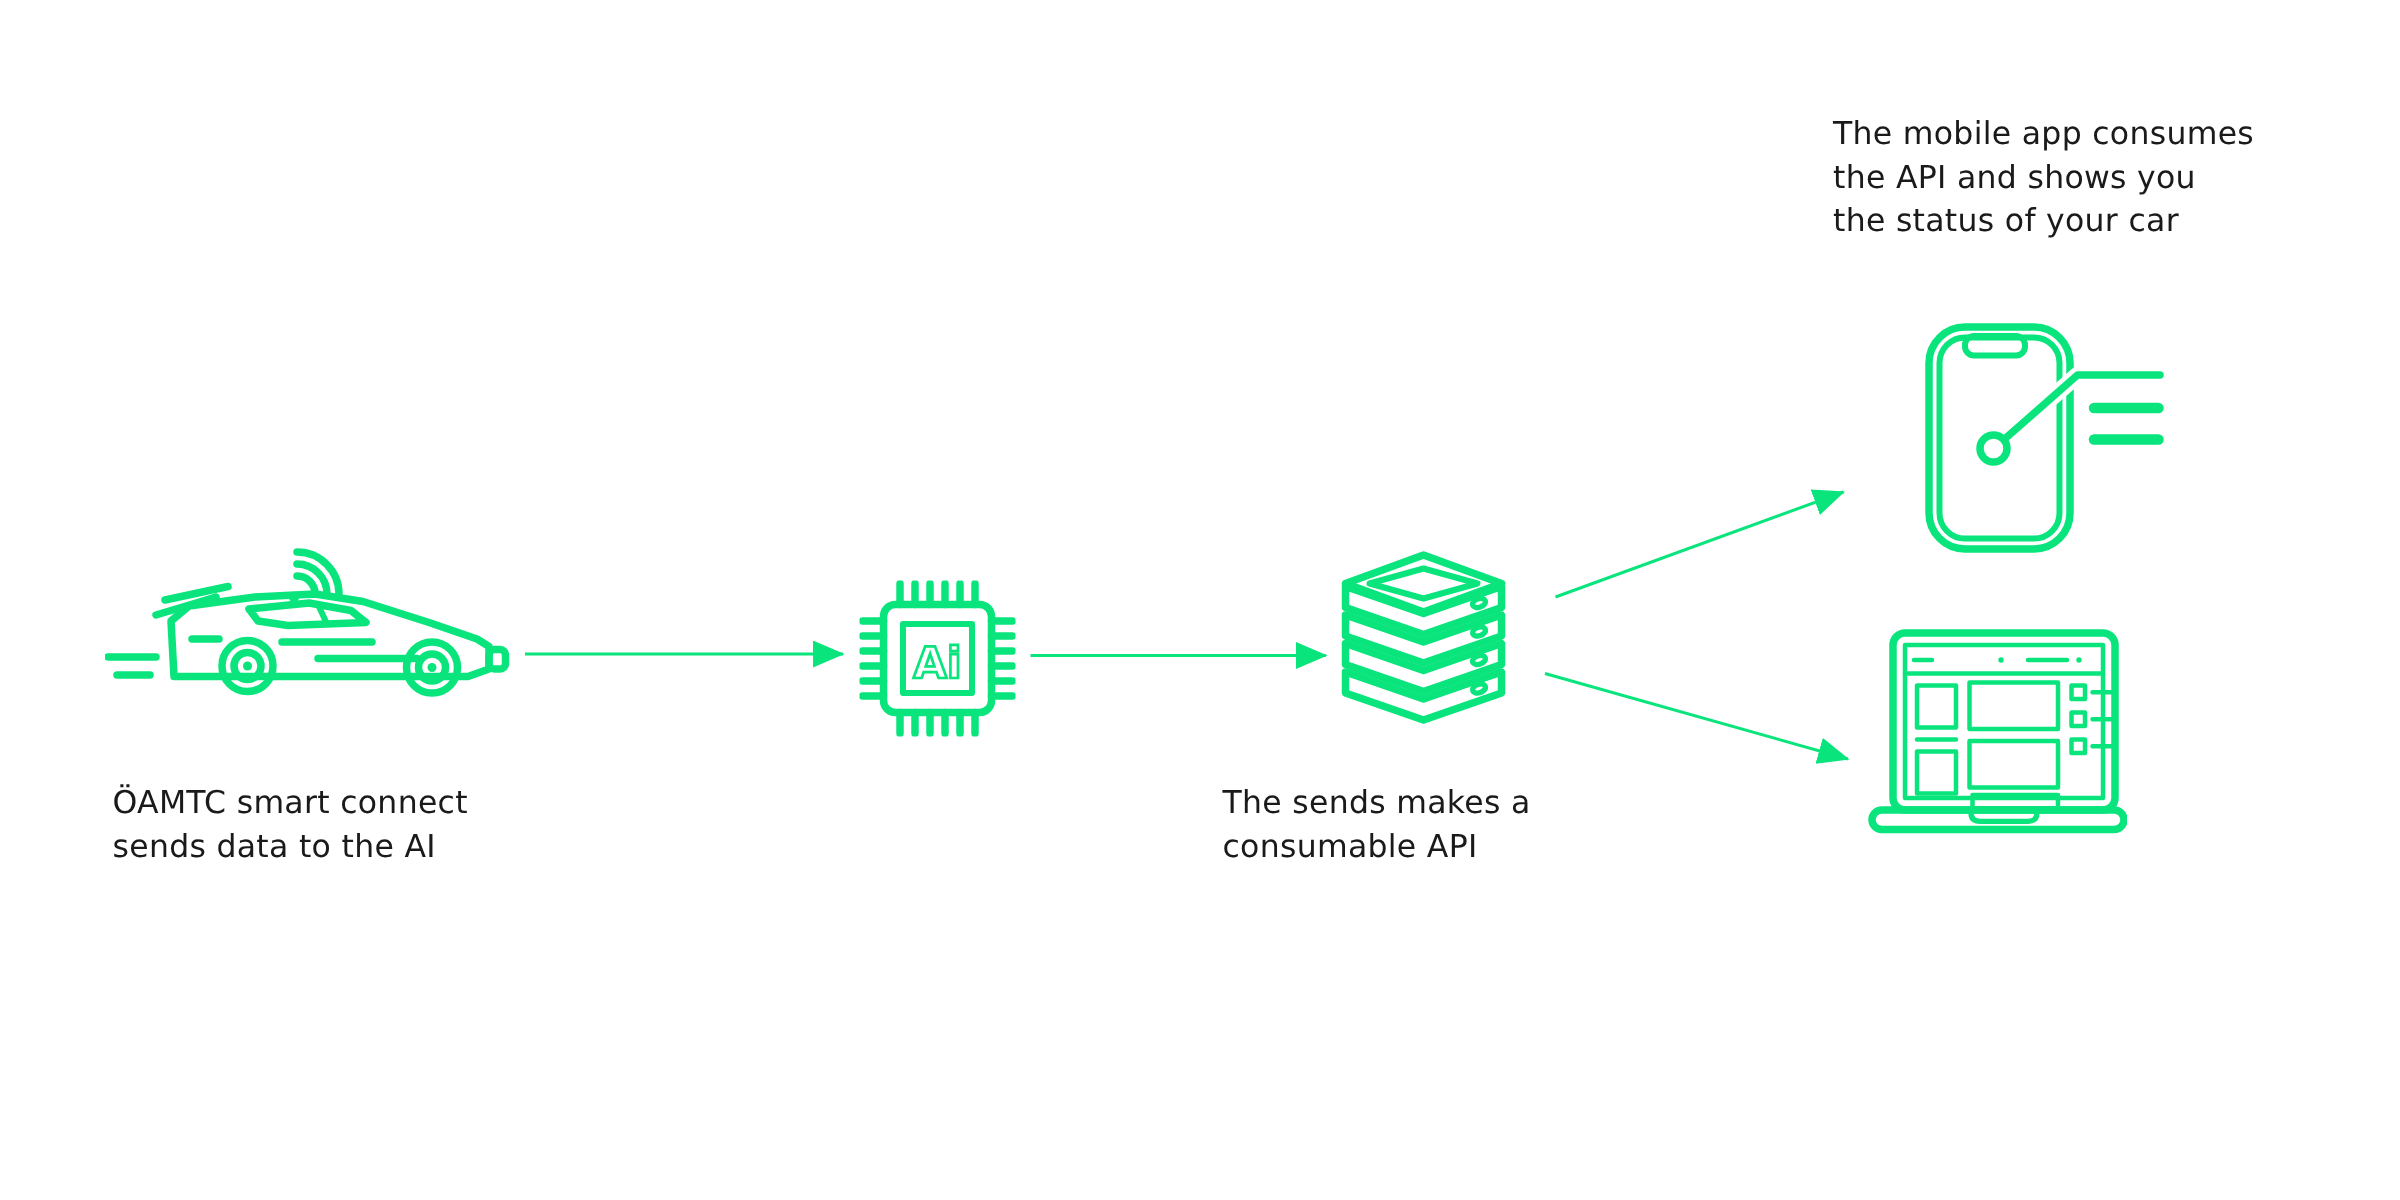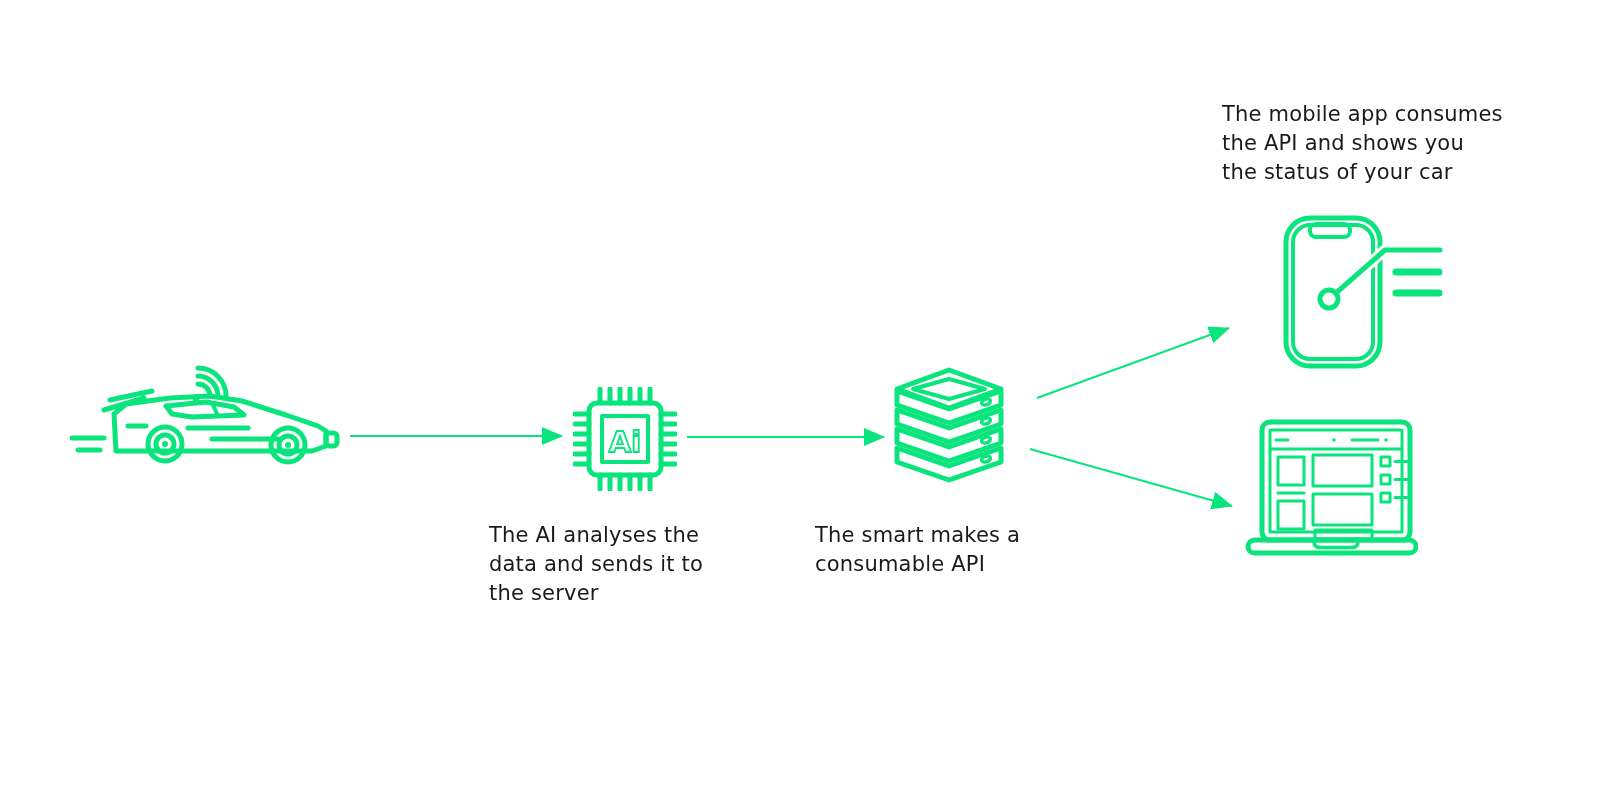--- a/index.html
+++ b/index.html
@@ -135,26 +135,25 @@
       <rect x="97" y="114" width="57" height="9"></rect>
       <rect x="163" y="41" width="9" height="9"></rect>
       <rect x="163" y="59" width="9" height="9"></rect>
       <rect x="163" y="77" width="9" height="9"></rect>
       <path d="M 177,45.5 H 190 M 177,63.5 H 190 M 177,81.5 H 190"></path>
     </g>
     <rect class="stroke" stroke-width="5" fill="#ffffff" x="30" y="124" width="168" height="13" rx="6.5"></rect>
     <path class="stroke" stroke-width="3.5" d="M 96,124 V 126 Q 96,131.5 102,131.5 H 134 Q 140,131.5 140,126 V 124"></path>
   </svg>
 
+  <div class="caption" style="left:75px;top:521px">ÖAMTC smart connect
+sends data to the AI</div>
 
-  <div class="caption" style="left:489px;top:521px">The AI analyses the
-data and sends it to
-the server</div>
 
-  <div class="caption" style="left:815px;top:521px">The smart makes a
+  <div class="caption" style="left:815px;top:521px">The sends makes a
 consumable API</div>
 
-  <div class="caption" style="left:1222px;top:100px">The mobile app consumes
+  <div class="caption" style="left:1222px;top:75px">The mobile app consumes
 the API and shows you
 the status of your car</div>
 
 
 </div>
 
 </body></html>

